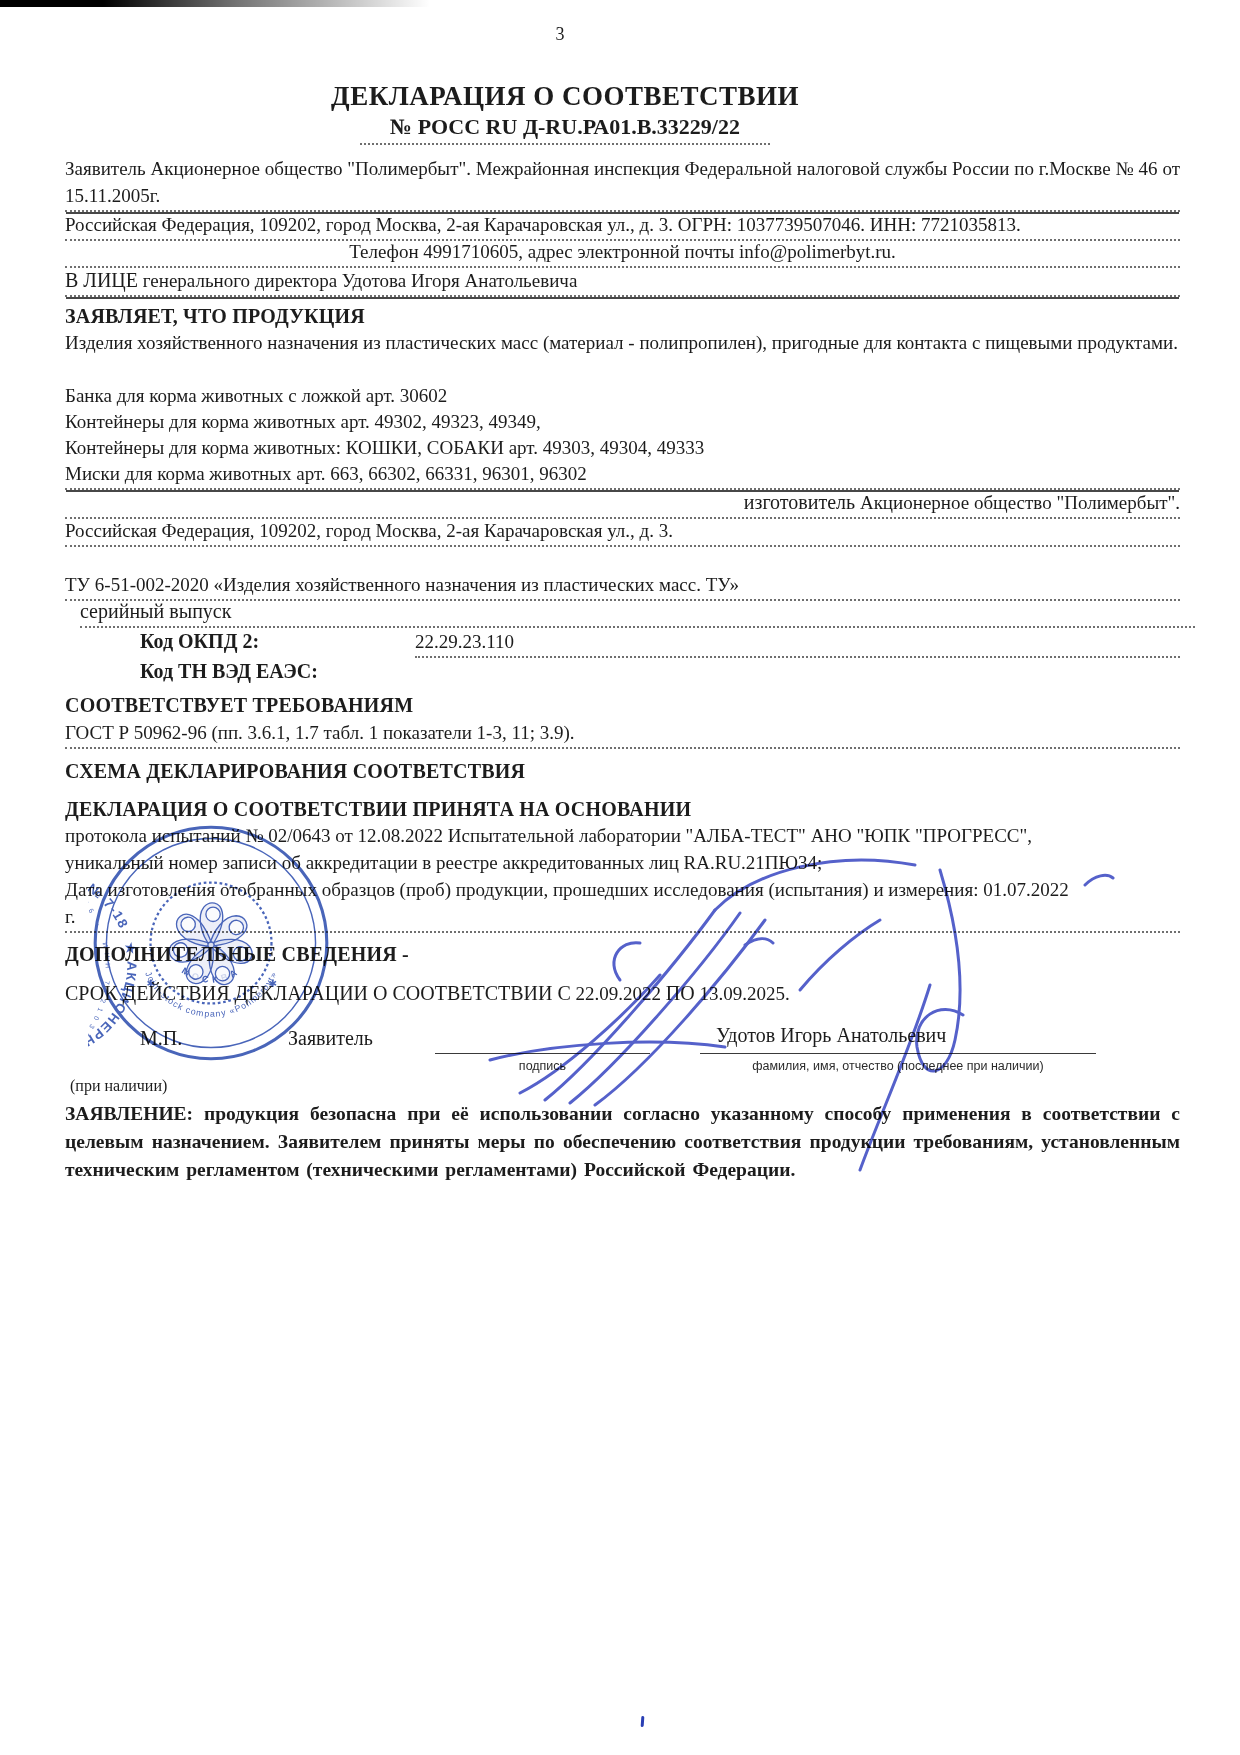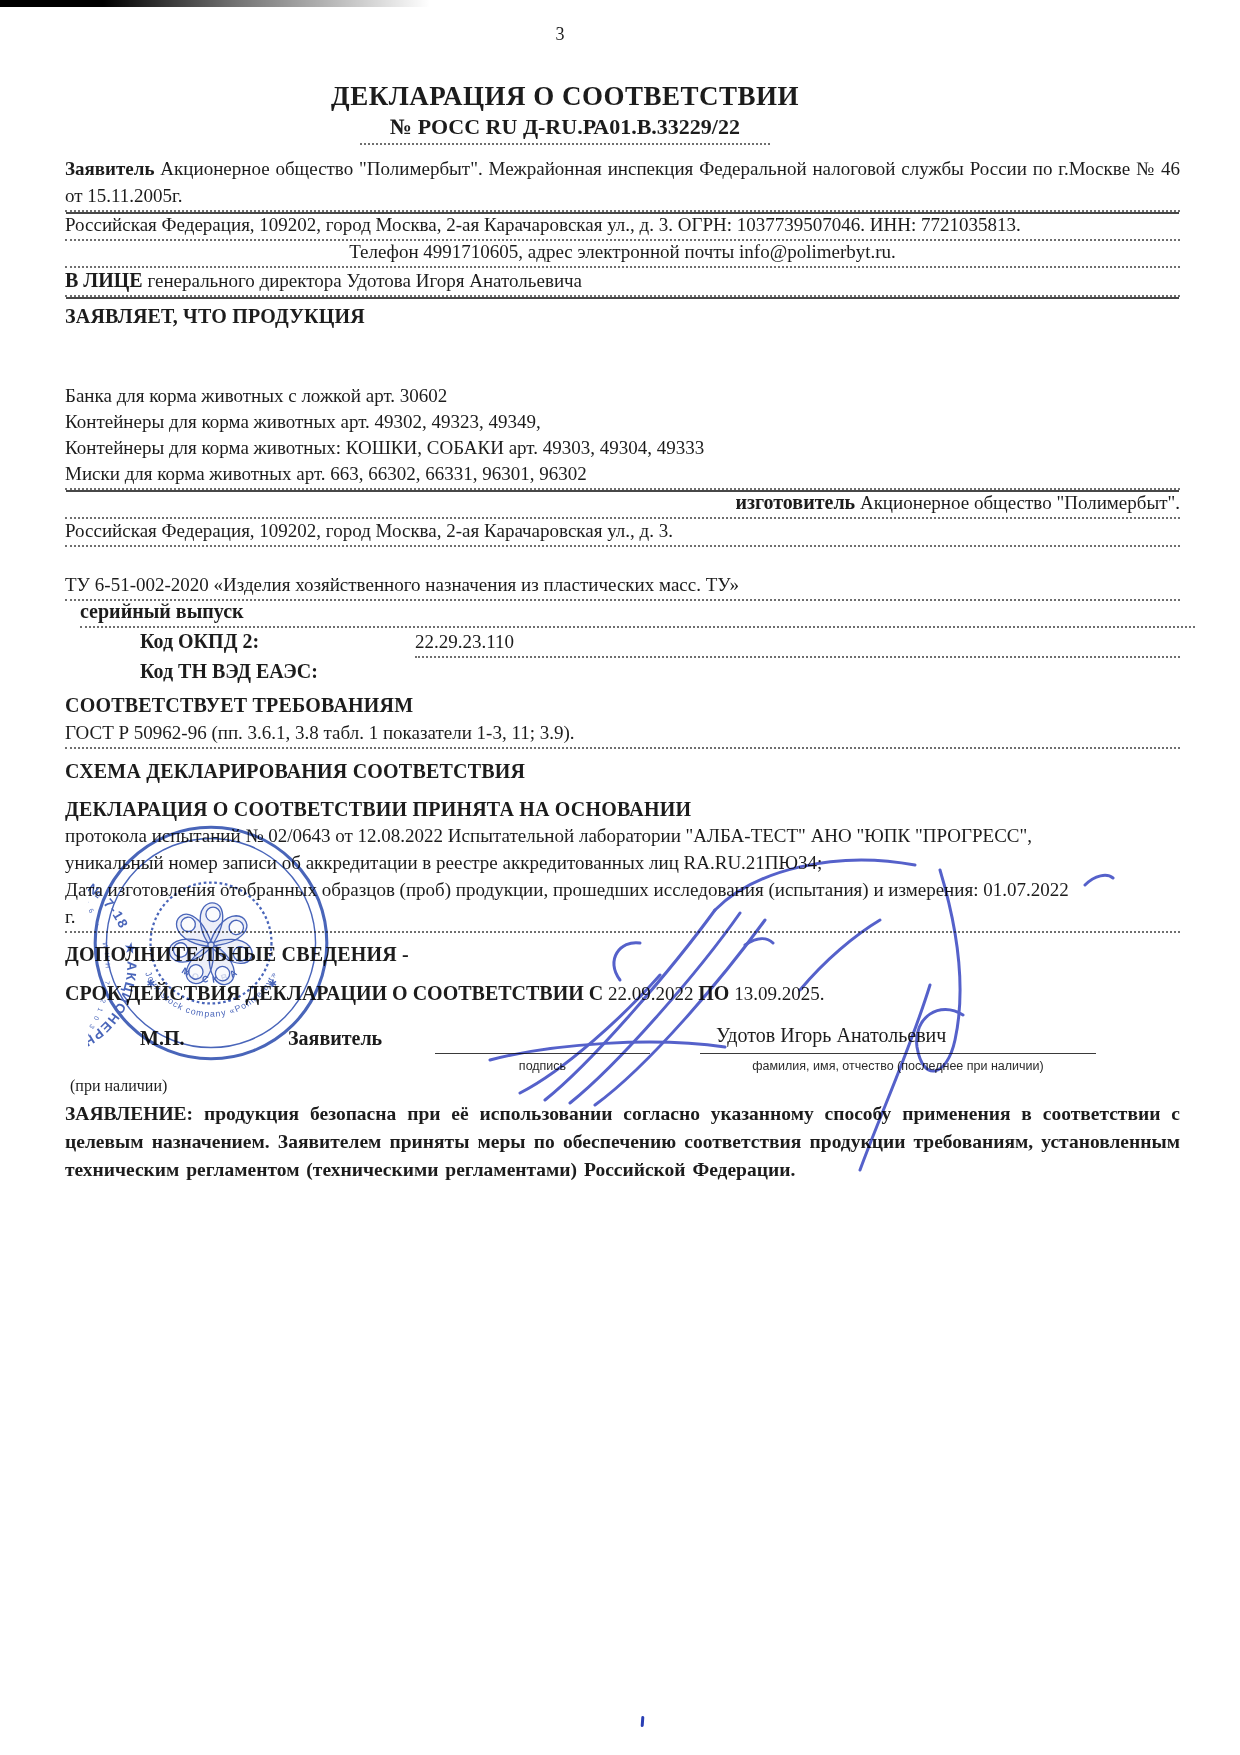--- a/index.html
+++ b/index.html
@@ -1,21 +1,21 @@
 <!DOCTYPE html>
 <html lang="ru"><head>
 <meta charset="utf-8">
 <style>
   html,body{margin:0;padding:0;background:#9a9a9a;}
   .page{position:relative;width:1240px;height:1755px;margin:0 auto;background:#ffffff;
         font-family:"Liberation Serif", serif;color:#1c1c1c;overflow:hidden;}
   .t{position:absolute;font-size:19px;line-height:27px;}
   .w{left:65px;width:1115px;}
   .j{text-align:justify;}
-  .b{font-weight:bold;}
+  .b{font-weight:normal;}
   .h{font-weight:bold;font-size:20px;letter-spacing:.2px;}
   .u-dot{border-bottom:2px dotted #6f6f6f;padding-bottom:1px;}
   .u-dotsolid{border-bottom:2px dotted #6f6f6f;box-shadow:0 3px 0 -1px #474747;padding-bottom:1px;}
   .scan-edge{position:absolute;top:0;left:0;width:430px;height:7px;
         background:linear-gradient(to right,#000 0%,#000 24%,rgba(0,0,0,.55) 55%,rgba(0,0,0,0) 100%);}
   .pagenum{position:absolute;top:24px;left:0;width:1120px;text-align:center;font-size:18px;}
   .title-block{position:absolute;top:80px;left:60px;width:1010px;text-align:center;}
   .title-main{font-size:27px;font-weight:bold;letter-spacing:.5px;line-height:32px;}
   .title-num{display:inline-block;font-size:22px;font-weight:bold;margin-top:2px;
         padding:0 30px 3px 30px;border-bottom:2px dotted #6f6f6f;}
@@ -56,20 +56,21 @@
   </div>
   <div class="t w j u-dot" style="top:211px;">Российская Федерация, 109202, город Москва, 2-ая Карачаровская ул., д. 3. ОГРН: 1037739507046. ИНН: 7721035813.</div>
   <div class="t w u-dot" style="top:238px;text-align:center;">Телефон 4991710605, адрес электронной почты info@polimerbyt.ru.</div>
 
   <div class="t w u-dotsolid" style="top:267px;">
     <span class="b" style="font-size:20px;">В ЛИЦЕ</span>
     <span>генерального директора Удотова Игоря Анатольевича</span>
   </div>
 
   <div class="t w h" style="top:303px;">ЗАЯВЛЯЕТ, ЧТО ПРОДУКЦИЯ</div>
+  <div class="t w j" style="top:329px;">Изделия хозяйственного назначения из пластических масс (материал - полипропилен), пригодные для контакта с пищевыми продуктами.</div>
   <div class="t w items" style="top:383px;">
     <div>Банка для корма животных с ложкой арт. 30602</div>
     <div>Контейнеры для корма животных арт. 49302, 49323, 49349,</div>
     <div>Контейнеры для корма животных: КОШКИ, СОБАКИ арт. 49303, 49304, 49333</div>
     <div class="u-dotsolid">Миски для корма животных арт. 663, 66302, 66331, 96301, 96302</div>
   </div>
 
   <div class="t w u-dot" style="top:489px;text-align:right;">
     <span class="b" style="font-size:20px;">изготовитель</span>
     <span>Акционерное общество "Полимербыт".</span>
@@ -86,21 +87,21 @@
       <span class="code-label">Код ОКПД 2:</span>
       <span class="code-value">22.29.23.110</span>
     </div>
     <div class="code-row">
       <span class="code-ind"></span>
       <span class="code-label">Код ТН ВЭД ЕАЭС:</span>
     </div>
   </div>
 
   <div class="t w h" style="top:692px;">СООТВЕТСТВУЕТ ТРЕБОВАНИЯМ</div>
-  <div class="t w u-dot" style="top:719px;">ГОСТ Р 50962-96 (пп. 3.6.1, 3.8 табл. 1 показатели 1-3, 11; 3.9).</div>
+  <div class="t w u-dot" style="top:719px;">ГОСТ Р 50962-96 (пп. 3.6.1, 1.7 табл. 1 показатели 1-3, 11; 3.9).</div>
 
   <div class="t w h" style="top:758px;">СХЕМА ДЕКЛАРИРОВАНИЯ СООТВЕТСТВИЯ</div>
 
   <div class="t w h" style="top:796px;">ДЕКЛАРАЦИЯ О СООТВЕТСТВИИ ПРИНЯТА НА ОСНОВАНИИ</div>
   <div class="t w j" style="top:822px;">
     <div>протокола испытаний № 02/0643 от 12.08.2022 Испытательной лаборатории "АЛБА-ТЕСТ" АНО "ЮПК "ПРОГРЕСС",</div>
     <div>уникальный номер записи об аккредитации в реестре аккредитованных лиц RA.RU.21ПЮ34;</div>
     <div>Дата изготовления отобранных образцов (проб) продукции, прошедших исследования (испытания) и измерения: 01.07.2022</div>
     <div class="u-dot">г.</div>
   </div>

